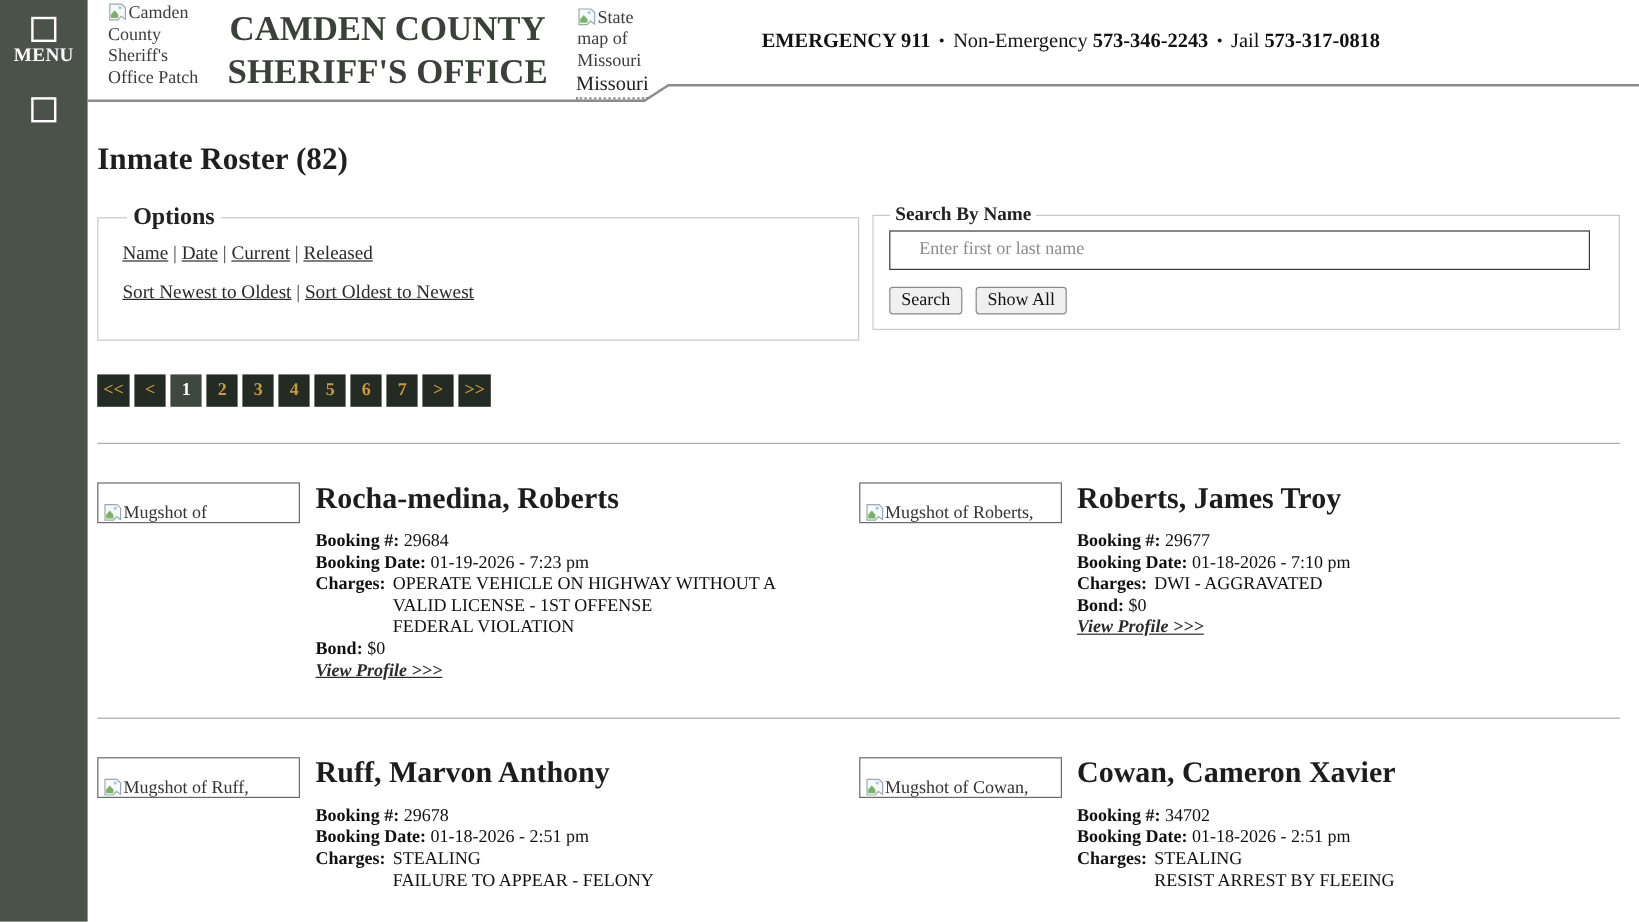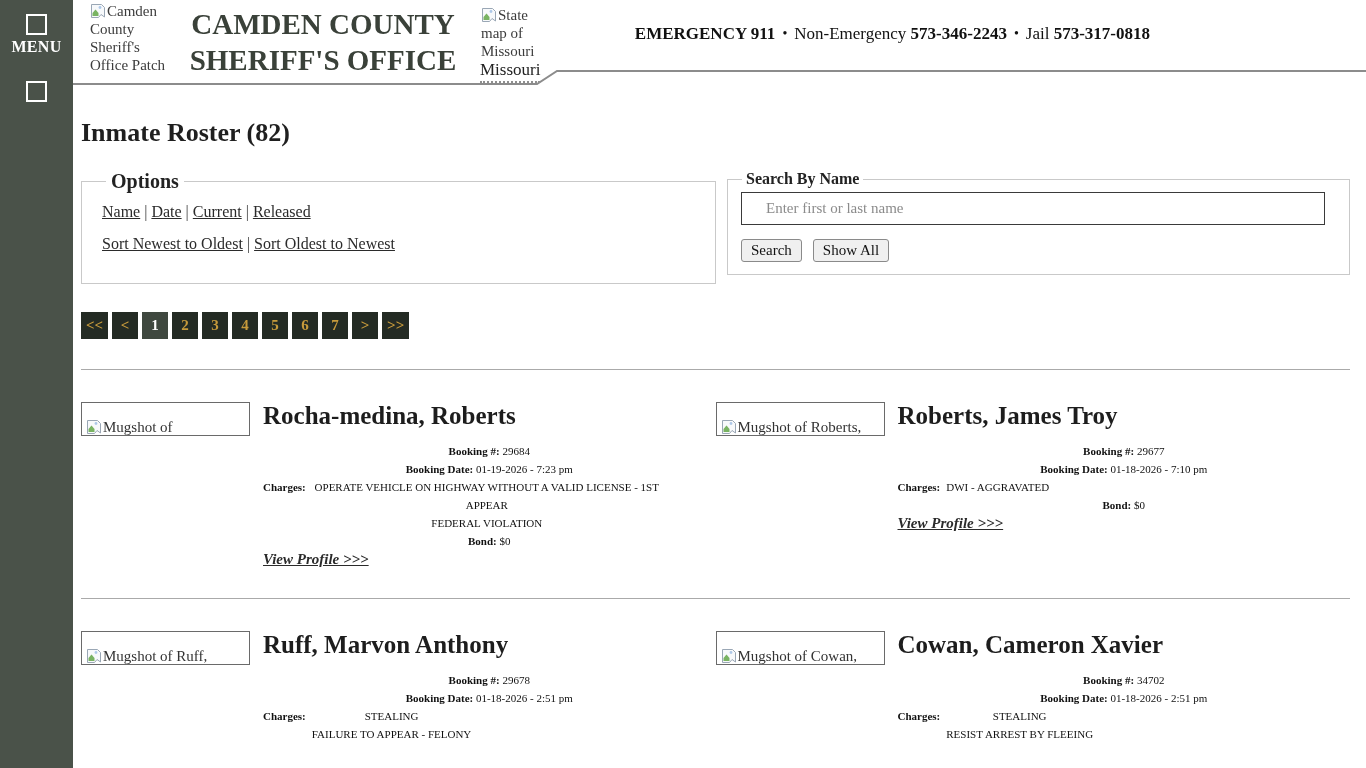--- a/index.html
+++ b/index.html
@@ -131,21 +131,21 @@
     border: 1px solid #6a6a6a;
     padding: 16px 4px; overflow: hidden;
     font-size: 15px; line-height: 16px; color: #333;
     cursor: pointer;
   }
   .mug svg { vertical-align: -3px; margin-right: 1px; }
   .info { margin-left: 13px; flex: 1; }
   h2.inmate-name {
     margin: 0 0 12px 0; font-size: 25px; color: #1d1d1d; line-height: 28px;
   }
-  .line { font-size: 11px; line-height: 18px; color: #111; text-align: center; }
+  .line { font-size: 15px; line-height: 18px; color: #111; }
   .lbl { font-weight: bold; }
   .charges-line { display: flex; }
   .charges-line .lbl { flex: none; margin-right: 6px; }
   .cval { max-width: 350px; }
   .cval .c { display: block; }
   a.vp {
     display: inline-block; margin-top: 0;
     font-size: 15px; font-weight: bold; font-style: italic;
     text-decoration: underline; color: #2b2b2b;
     line-height: 18px; cursor: pointer;
@@ -245,21 +245,21 @@
           <circle cx="10" cy="4.5" r="1.4" fill="#aec8e8"></circle>
         </svg><span>Mugshot of Rochamedina, Eleazar</span>
       </div>
       <div class="info">
         <h2 class="inmate-name">Rocha-medina, Roberts</h2>
         <div class="line"><span class="lbl">Booking #:</span> <span>29684</span></div>
         <div class="line"><span class="lbl">Booking Date:</span> <span>01-19-2026 - 7:23 pm</span></div>
         <div class="line charges-line">
             <span class="lbl">Charges:</span>
             <span class="cval">
-              <span class="c">OPERATE VEHICLE ON HIGHWAY WITHOUT A VALID LICENSE - 1ST APPEAR</span>
+              <span class="c">OPERATE VEHICLE ON HIGHWAY WITHOUT A VALID LICENSE - 1ST OFFENSE</span>
               <span class="c">FEDERAL VIOLATION</span>
             </span>
           </div>
         <div class="line"><span class="lbl">Bond:</span> <span>$0</span></div>
         <a class="vp">View Profile &gt;&gt;&gt;</a>
       </div>
     </div>
 
     <div class="inmate">
       <div class="mug">

